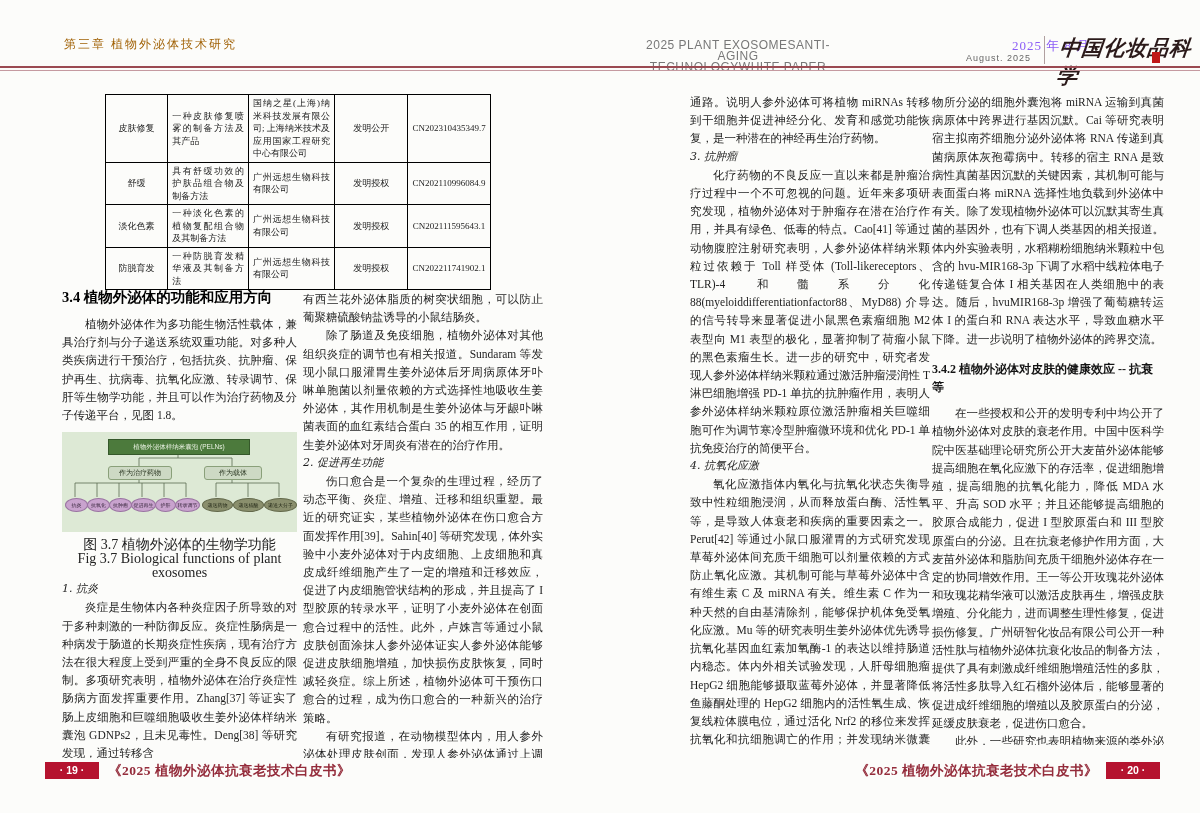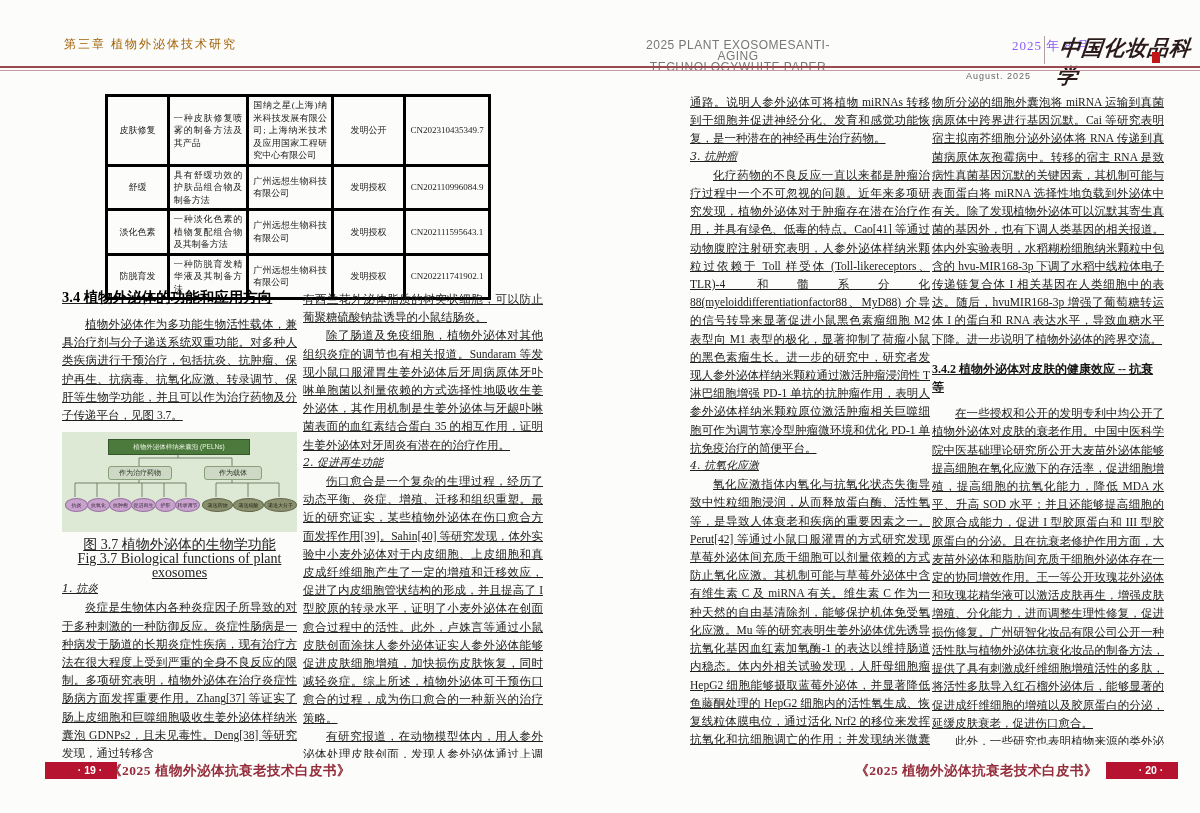--- a/index.html
+++ b/index.html
@@ -6,49 +6,49 @@
   .sheet{
     position:relative;width:1200px;height:813px;margin:0 auto;
     background:#fcfcfa;overflow:hidden;
     font-family:"Liberation Serif","DejaVu Serif",serif;color:#1e1e1e;
   }
   .abs{position:absolute;}
   
   .chapter-title{left:64px;top:36px;font-size:12px;font-weight:normal;color:#a16207;letter-spacing:2px;}
   .en-title{left:628px;top:40px;width:220px;text-align:center;font-size:12px;color:#777;line-height:11px;letter-spacing:.5px;font-family:"Liberation Sans",sans-serif;}
   .date-cn{left:984px;top:37px;font-size:13px;color:#8b5cf6;letter-spacing:1px;margin-left:28px;}
-  .date-en{left:966px;top:53px;font-size:9px;color:#666;letter-spacing:1px;font-family:"Liberation Sans",sans-serif;margin-top:18px;}
+  .date-en{left:966px;top:53px;font-size:9px;color:#666;letter-spacing:1px;font-family:"Liberation Sans",sans-serif;}
   .hdr-divider{left:1044px;top:36px;width:1px;height:28px;background:#b0a0a0;}
   .brand{left:1058px;top:34px;font-size:21px;font-weight:bold;font-style:italic;color:#2b1a1a;letter-spacing:1px;transform:skewX(-6deg);}
   .brand-seal{left:1152px;top:52px;width:8px;height:11px;background:#c01818;}
   .rule-a{left:0;top:66px;width:1200px;height:2px;background:#9b4a52;}
   .rule-b{left:0;top:70px;width:1200px;height:1px;background:#c59aa0;}
   
   .patent-table{left:105px;top:94px;width:386px;border-collapse:collapse;font-size:9px;line-height:12.5px;}
-  .patent-table td{border:3px solid #000000;padding:2px 4px;vertical-align:middle;color:#222;}
+  .patent-table td{border:1px solid #000000;padding:2px 4px;vertical-align:middle;color:#222;}
   .td-c{text-align:center;}
   .td-j{text-align:justify;}
   
-  .col{text-align:justify;font-size:11.5px;line-height:18.2px;overflow:hidden;text-decoration:underline;}
+  .col{text-align:justify;font-size:11.5px;line-height:18.2px;overflow:hidden;}
   .col p{margin:0;}
   .indent{text-indent:2em;}
   .item-label{font-style:italic;font-size:11px;margin:2px 0;font-family:"DejaVu Serif",serif;}
   .sec-heading{font-size:14.5px;font-weight:bold;color:#000000;margin:0 0 9px 0;text-align:left;line-height:18px;}
   .sub-heading{font-size:12px;font-weight:bold;color:#141414;margin:12px 0 8px 0;text-align:left;}
   
   .fig-box{position:relative;width:235px;height:100px;background:#dde9d5;margin:8px 0 6px 0;}
   .fig-node{position:absolute;font-family:"Liberation Sans",sans-serif;text-align:center;overflow:hidden;white-space:nowrap;}
   .fig-root{left:46px;top:7px;width:140px;height:14px;background:#4c7a3c;color:#eaf2e2;font-size:6.5px;line-height:14px;border:1px solid #35582a;}
   .fig-branch{background:#cdd9c4;border:1px solid #8aa07a;border-radius:3px;font-size:7px;line-height:12px;height:12px;color:#27331e;}
   .fig-leaf{border-radius:50%;font-size:5px;line-height:12px;height:12px;top:66px;color:#2e1e33;}
   .leafL{background:#c9a3ce;border:1px solid #9a74a2;}
   .leafR{background:#8a8f6d;border:1px solid #62684a;color:#1d2212;}
   .fig-caption{font-size:14px;text-align:center;margin:0;line-height:14px;color:#222;}
   
-  .pg-box{width:54px;height:17px;background:#b5132f;color:#fff;font-size:10.5px;font-weight:bold;text-align:center;line-height:17px;font-family:"Liberation Sans",sans-serif;padding-left:18px;}
+  .pg-box{width:54px;height:17px;background:#b5132f;color:#fff;font-size:10.5px;font-weight:bold;text-align:center;line-height:17px;font-family:"Liberation Sans",sans-serif;}
   .book-title{font-size:13.5px;font-weight:bold;color:#942c3b;letter-spacing:.5px;}
 </style>
 </head>
 <body>
 
 <div class="sheet">
 
   <div class="abs chapter-title">第三章 植物外泌体技术研究</div>
   <div class="abs en-title">
     <div>2025 PLANT EXOSOMESANTI-AGING</div>
@@ -90,21 +90,21 @@
       <td class="td-j">一种防脱育发精华液及其制备方法</td>
       <td class="td-j">广州远想生物科技有限公司</td>
       <td class="td-c">发明授权</td>
       <td class="td-c">CN202211741902.1</td>
     </tr>
   </tbody>
     </table>
 
   <div class="abs col" style="left:62px;top:288px;width:235px;height:470px;">
     <h2 class="sec-heading">3.4 植物外泌体的功能和应用方向</h2>
-    <p class="indent">植物外泌体作为多功能生物活性载体，兼具治疗剂与分子递送系统双重功能。对多种人类疾病进行干预治疗，包括抗炎、抗肿瘤、保护再生、抗病毒、抗氧化应激、转录调节、保肝等生物学功能，并且可以作为治疗药物及分子传递平台，见图 3.7。</p>
+    <p class="indent">植物外泌体作为多功能生物活性载体，兼具治疗剂与分子递送系统双重功能。对多种人类疾病进行干预治疗，包括抗炎、抗肿瘤、保护再生、抗病毒、抗氧化应激、转录调节、保肝等生物学功能，并且可以作为治疗药物及分子传递平台，见图 1.8。</p>
 
     <div class="fig-box">
       <svg width="235" height="100" style="position:absolute;left:0;top:0">
         <path d="M116,21 V26 M77,26 H170 M77,26 V34 M170,26 V34
                  M77,47 V51 M13,51 H124 M13,51 V65 M35,51 V65 M57,51 V65 M80,51 V65 M102,51 V65 M124,51 V65
                  M170,47 V51 M154,51 H217 M154,51 V65 M186,51 V65 M217,51 V65" stroke="#5a6a52" stroke-width="0.8" fill="none"></path>
       </svg>
       <div class="fig-node fig-root">植物外泌体样纳米囊泡 (PELNs)</div>
       <div class="fig-node fig-branch" style="left:46px;top:34px;width:62px;">作为治疗药物</div>
       <div class="fig-node fig-branch" style="left:142px;top:34px;width:56px;">作为载体</div>

